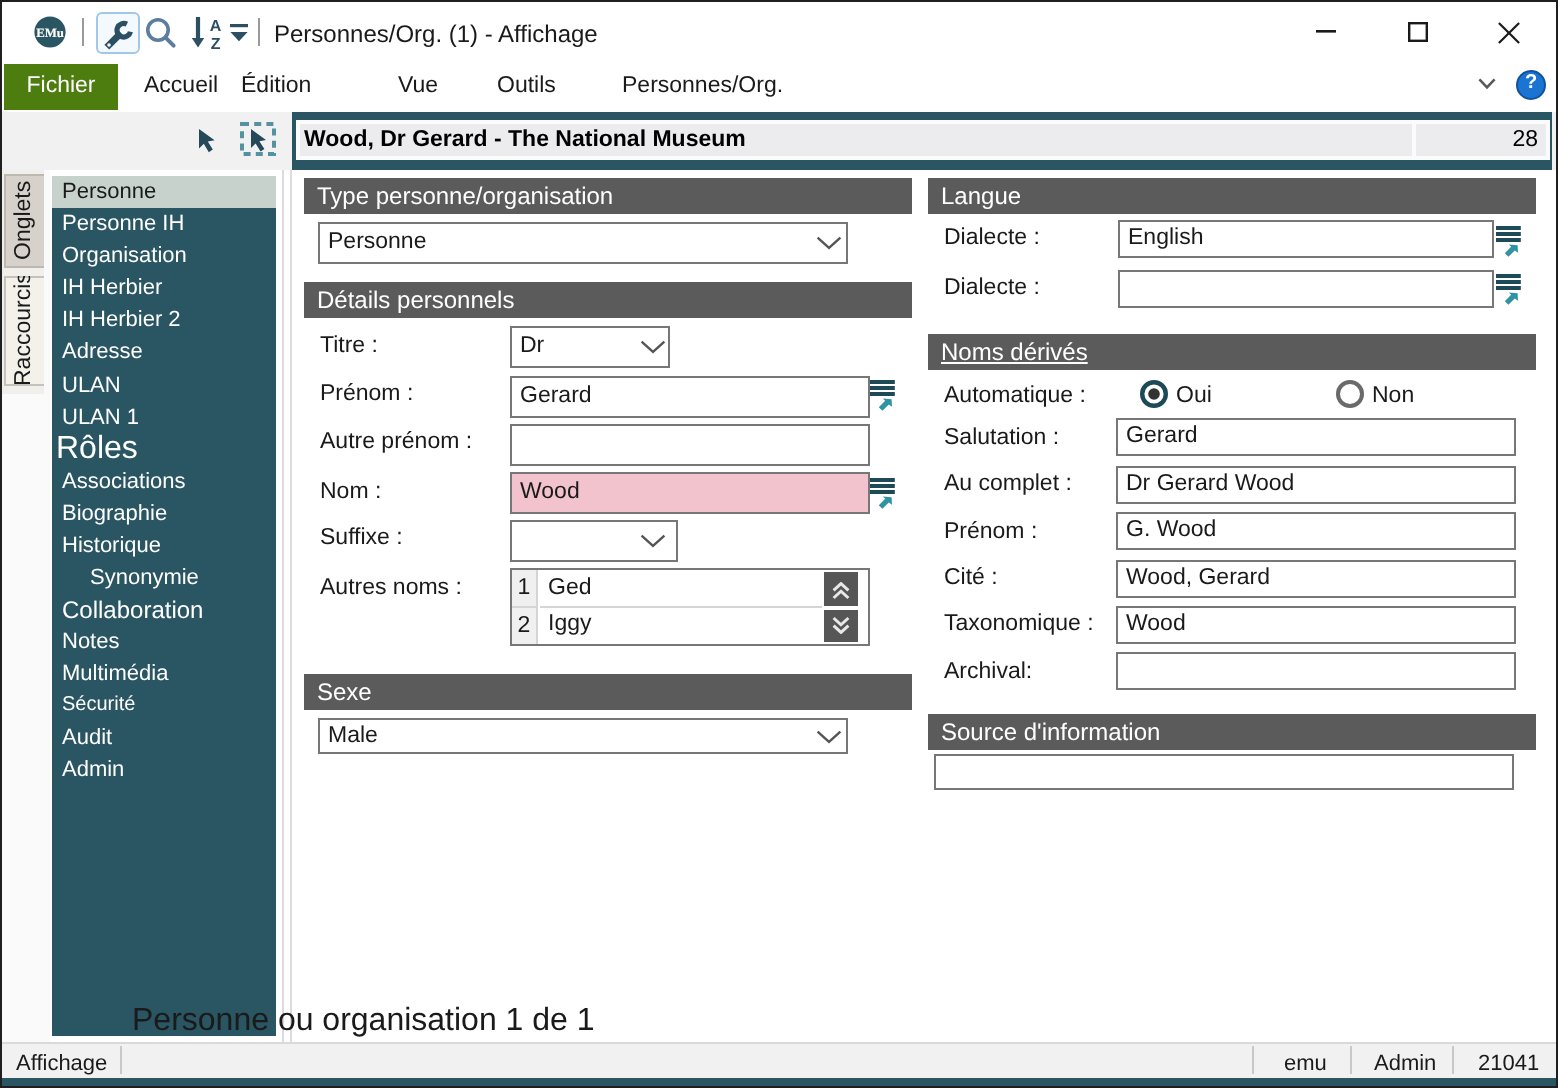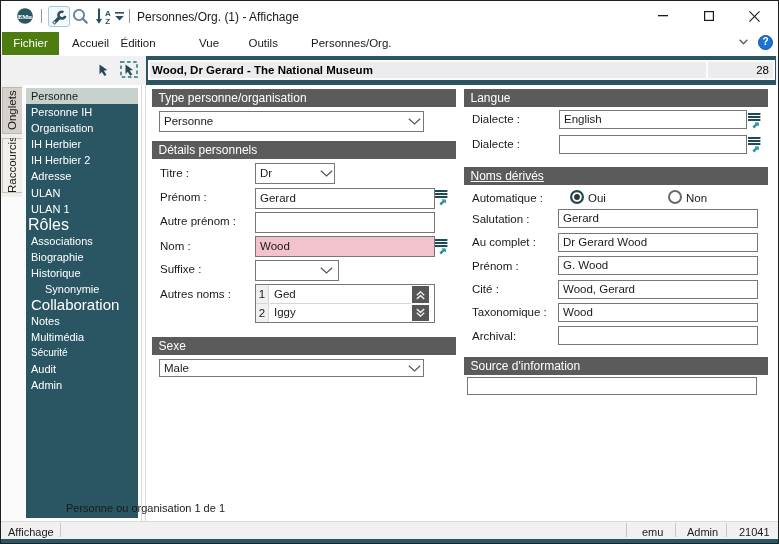--- a/index.html
+++ b/index.html
@@ -105,21 +105,21 @@
 <div style="position:absolute;left:26px;top:136.35px;width:112px;height:16.05px;background:transparent;color:#ffffff;font-size:11px;line-height:16px;padding-left:5px;">IH Herbier</div>
 <div style="position:absolute;left:26px;top:152.40px;width:112px;height:16.05px;background:transparent;color:#ffffff;font-size:11px;line-height:16px;padding-left:5px;">IH Herbier 2</div>
 <div style="position:absolute;left:26px;top:168.45px;width:112px;height:16.05px;background:transparent;color:#ffffff;font-size:11px;line-height:16px;padding-left:5px;">Adresse</div>
 <div style="position:absolute;left:26px;top:184.50px;width:112px;height:16.05px;background:transparent;color:#ffffff;font-size:11px;line-height:16px;padding-left:5px;">ULAN</div>
 <div style="position:absolute;left:26px;top:200.55px;width:112px;height:16.05px;background:transparent;color:#ffffff;font-size:11px;line-height:16px;padding-left:5px;">ULAN 1</div>
 <div style="position:absolute;left:26px;top:216.60px;width:112px;height:16.05px;background:transparent;color:#ffffff;font-size:16px;line-height:16px;padding-left:2px;">Rôles</div>
 <div style="position:absolute;left:26px;top:232.65px;width:112px;height:16.05px;background:transparent;color:#ffffff;font-size:11px;line-height:16px;padding-left:5px;">Associations</div>
 <div style="position:absolute;left:26px;top:248.70px;width:112px;height:16.05px;background:transparent;color:#ffffff;font-size:11px;line-height:16px;padding-left:5px;">Biographie</div>
 <div style="position:absolute;left:26px;top:264.75px;width:112px;height:16.05px;background:transparent;color:#ffffff;font-size:11px;line-height:16px;padding-left:5px;">Historique</div>
 <div style="position:absolute;left:26px;top:280.80px;width:112px;height:16.05px;background:transparent;color:#ffffff;font-size:11px;line-height:16px;padding-left:19px;">Synonymie</div>
-<div style="position:absolute;left:26px;top:296.85px;width:92px;height:16.05px;background:transparent;color:#ffffff;font-size:15px;line-height:16px;padding-left:5px;">Collaboration</div>
+<div style="position:absolute;left:26px;top:296.85px;width:92px;height:16.05px;background:transparent;color:#ffffff;font-size:12px;line-height:16px;padding-left:5px;">Collaboration</div>
 <div style="position:absolute;left:26px;top:312.90px;width:112px;height:16.05px;background:transparent;color:#ffffff;font-size:11px;line-height:16px;padding-left:5px;">Notes</div>
 <div style="position:absolute;left:26px;top:328.95px;width:116px;height:16.05px;background:transparent;color:#ffffff;font-size:11px;line-height:16px;padding-left:5px;">Multimédia</div>
 <div style="position:absolute;left:26px;top:345.00px;width:112px;height:16.05px;background:transparent;color:#ffffff;font-size:10px;line-height:16px;padding-left:5px;">Sécurité</div>
 <div style="position:absolute;left:26px;top:361.05px;width:112px;height:16.05px;background:transparent;color:#ffffff;font-size:11px;line-height:16px;padding-left:5px;">Audit</div>
 <div style="position:absolute;left:26px;top:377.10px;width:112px;height:16.05px;background:transparent;color:#ffffff;font-size:11px;line-height:16px;padding-left:5px;">Admin</div>
 
 <div class="abs" style="left:141px;top:85px;width:1px;height:436px;background:#dcdcdc;"></div>
 <div class="abs" style="left:145px;top:85px;width:1px;height:436px;background:#dcdcdc;"></div>
 
 <div class="band" style="left:152px;top:89px;width:304px;">Type personne/organisation</div>
@@ -230,21 +230,21 @@
 <div class="tbox" style="left:558px;top:303px;width:200px;height:19px;line-height:17px;">Wood</div>
 <div class="lbl" style="left:472px;top:330px;">Archival:</div>
 <div class="tbox" style="left:558px;top:326px;width:200px;height:19px;"></div>
 
 <div class="band" style="left:464px;top:357px;width:304px;">Source d'information</div>
 <div class="tbox" style="left:467px;top:377px;width:290px;height:18px;"></div>
 
 <div class="abs" style="left:0;top:521px;width:779px;height:18px;background:#f1f1f1;border-top:1px solid #d9d9d9;"></div>
 <div class="lbl" style="left:8px;top:526px;font-size:11px;">Affichage</div>
 <div class="abs" style="left:60px;top:523px;width:1px;height:14px;background:#c8c8c8;"></div>
-<div class="lbl" style="left:66px;top:502px;font-size:11px;">Personne ou organisation 1 de 1</div>
+<div class="lbl" style="left:66px;top:502px;font-size:16px;">Personne ou organisation 1 de 1</div>
 <div class="abs" style="left:626px;top:523px;width:1px;height:14px;background:#c8c8c8;"></div>
 <div class="lbl" style="left:642px;top:526px;font-size:11px;">emu</div>
 <div class="abs" style="left:675px;top:523px;width:1px;height:14px;background:#c8c8c8;"></div>
 <div class="lbl" style="left:687px;top:526px;font-size:11px;">Admin</div>
 <div class="abs" style="left:726px;top:523px;width:1px;height:14px;background:#c8c8c8;"></div>
 <div class="lbl" style="left:739px;top:526px;font-size:11px;">21041</div>
 
 <div class="abs" style="left:0;top:539px;width:779px;height:5px;background:#2a5663;"></div>
 
 <div class="abs" style="left:0;top:0;width:779px;height:544px;border:1px solid #1f1f1f;pointer-events:none;z-index:99;"></div>

